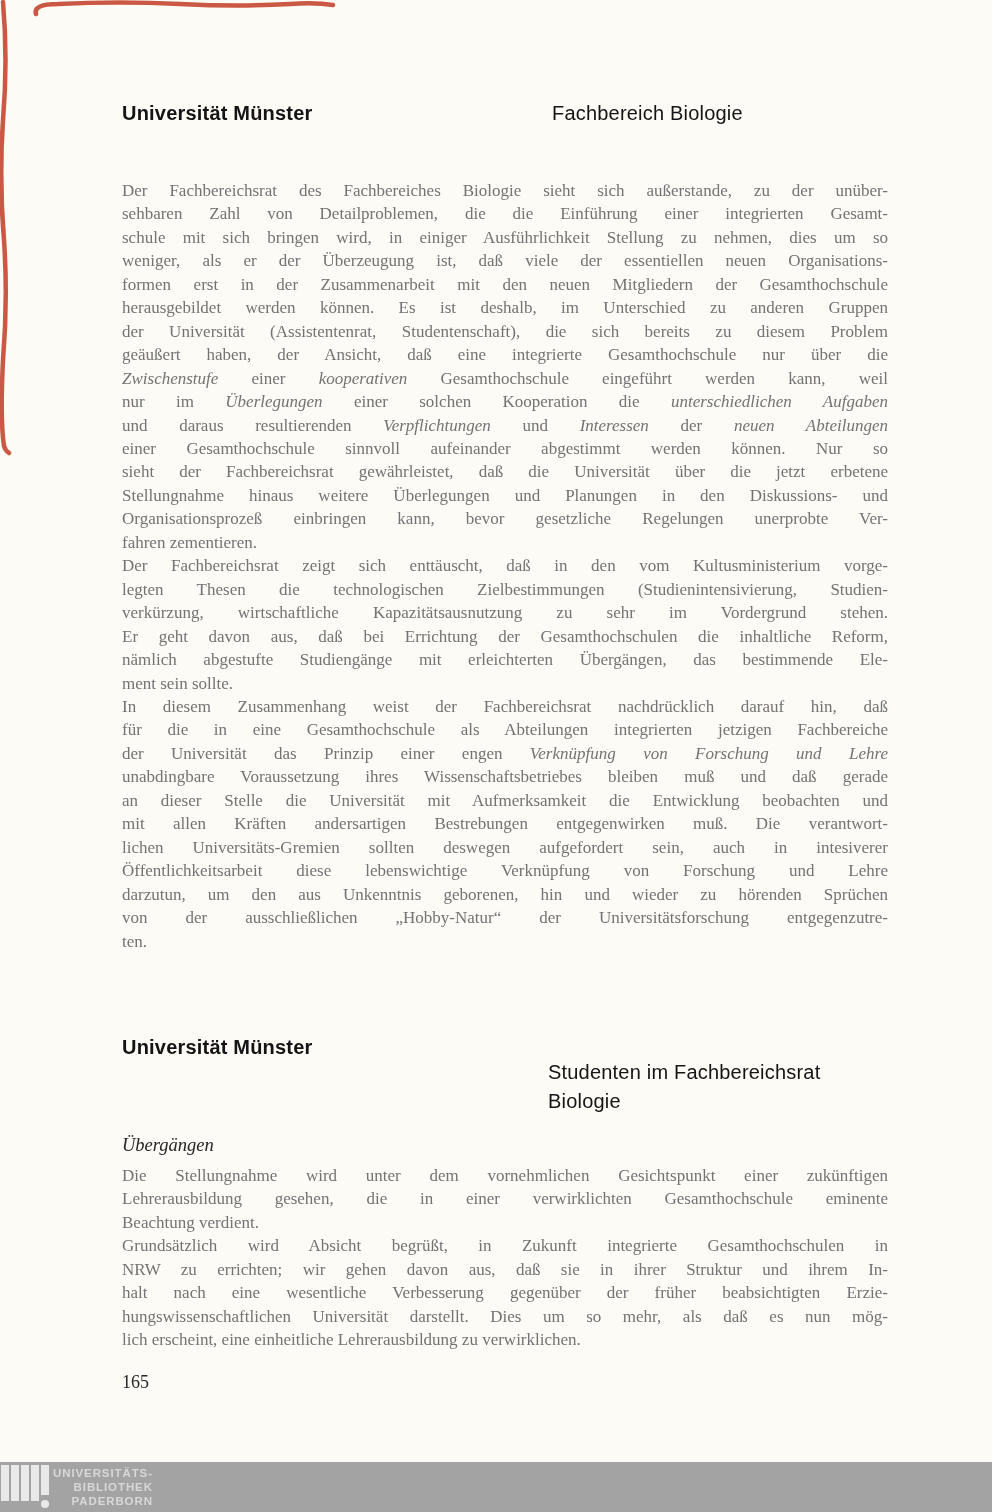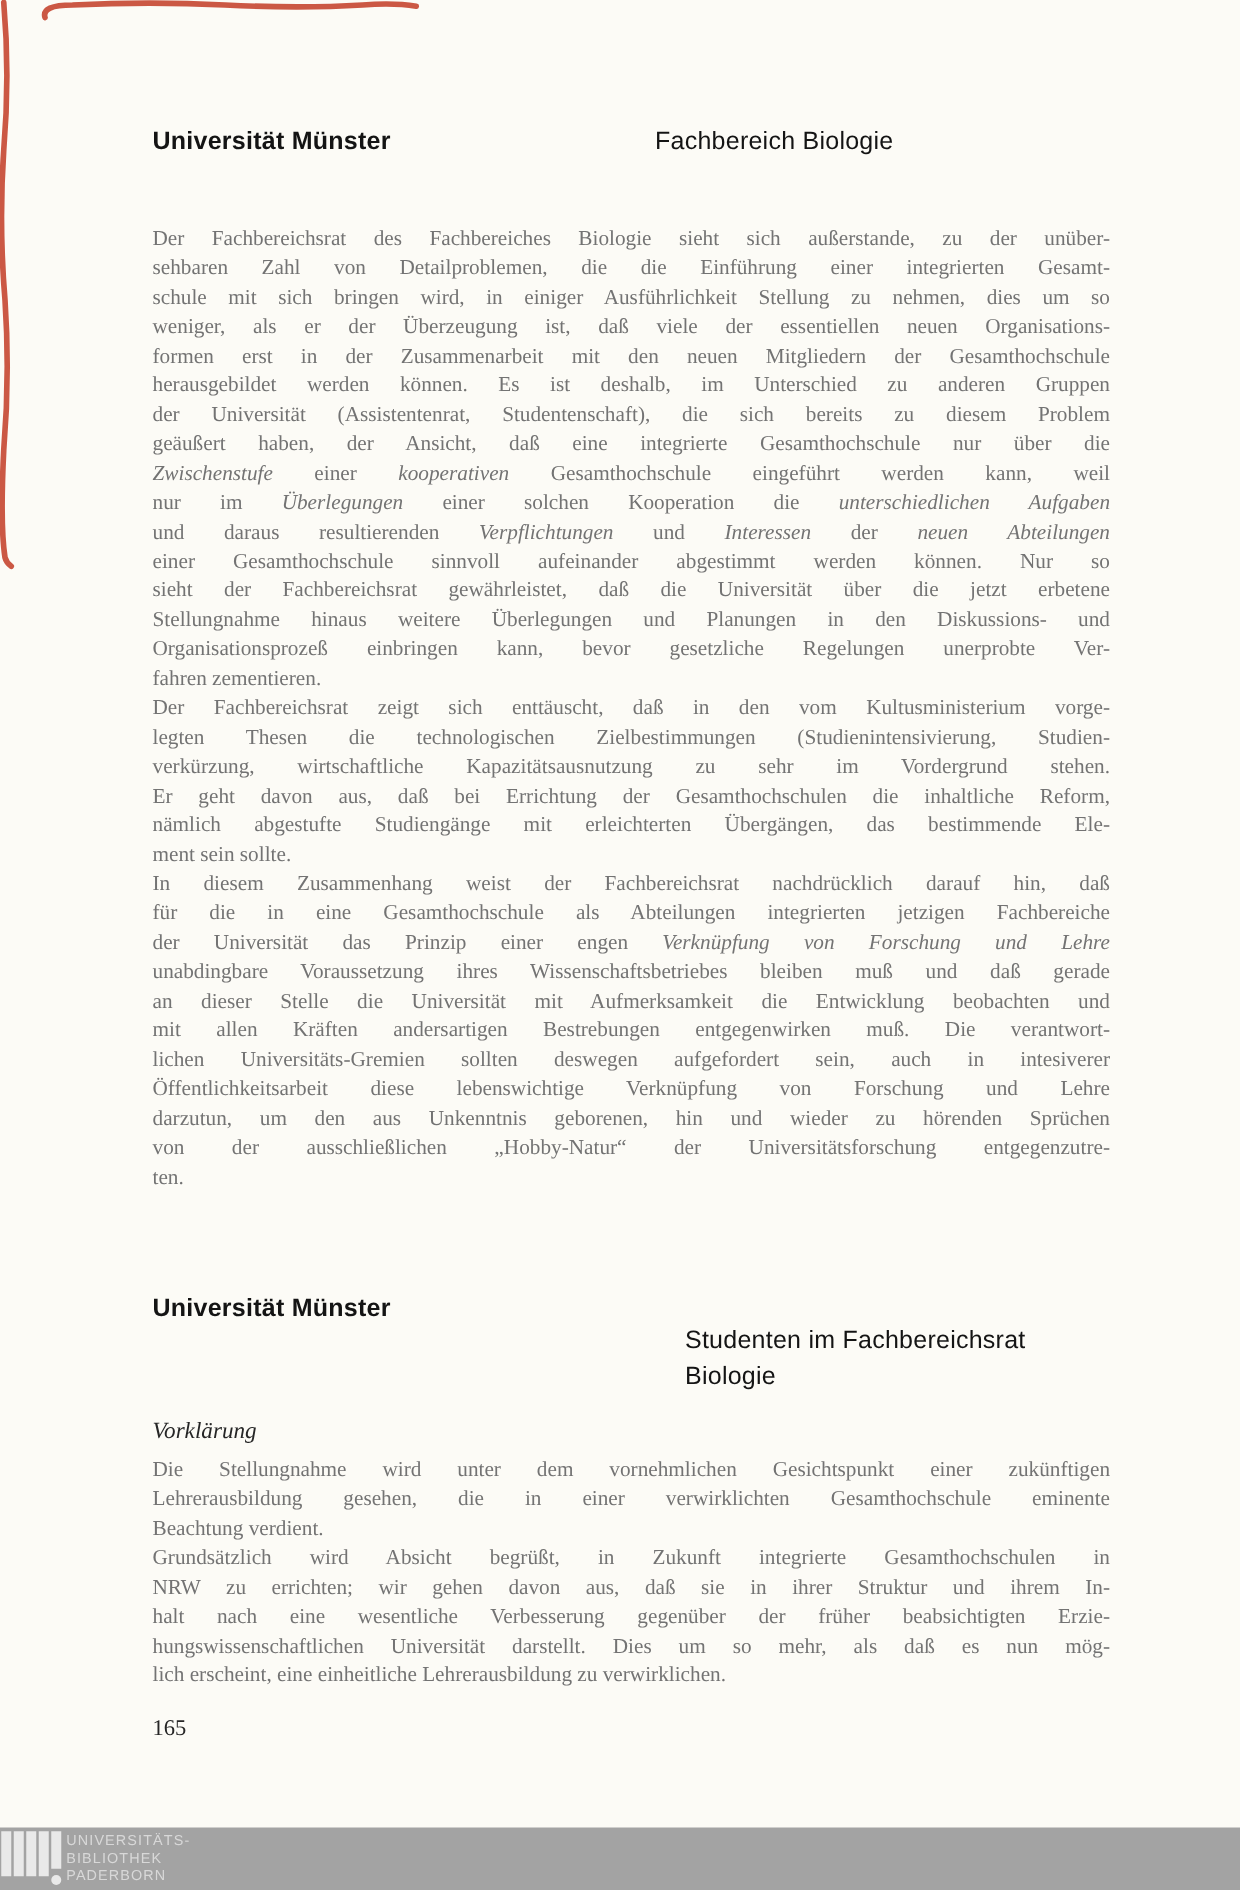--- a/index.html
+++ b/index.html
@@ -56,40 +56,41 @@
     width: 1000px;
     height: 50px;
     background: #a3a3a3;
   }
   .footer-logo { position: absolute; left: 0; top: 0; }
   .footer-text {
     position: absolute;
     left: 53px;
     top: 4px;
     font-family: "Liberation Sans", sans-serif;
-    font-weight: normal;
+    font-weight: bold;
     font-size: 11.5px;
     line-height: 14.2px;
     letter-spacing: 0.9px;
     color: #d8d8d8;
+    text-align: right;
   }
   .red-marks {
     position: absolute;
     left: 0; top: 0;
     width: 1000px; height: 1512px;
     pointer-events: none;
   }
 </style>
 </head>
 <body>
 
 <div class="page">
 
   <div class="heading bold" style="left:122px; top:99px;">Universität Münster</div>
-  <div class="heading" style="left:524px; top:99px;">Fachbereich Biologie</div>
+  <div class="heading" style="left:552px; top:99px;">Fachbereich Biologie</div>
 
   <div class="body-text" style="top:179px;">
       <div class="line">Der Fachbereichsrat des Fachbereiches Biologie sieht sich außerstande, zu der unüber-</div>
       <div class="line">sehbaren Zahl von Detailproblemen, die die Einführung einer integrierten Gesamt-</div>
       <div class="line">schule mit sich bringen wird, in einiger Ausführlichkeit Stellung zu nehmen, dies um so</div>
       <div class="line">weniger, als er der Überzeugung ist, daß viele der essentiellen neuen Organisations-</div>
       <div class="line">formen erst in der Zusammenarbeit mit den neuen Mitgliedern der Gesamthochschule</div>
       <div class="line">herausgebildet werden können. Es ist deshalb, im Unterschied zu anderen Gruppen</div>
       <div class="line">der Universität (Assistentenrat, Studentenschaft), die sich bereits zu diesem Problem</div>
       <div class="line">geäußert haben, der Ansicht, daß eine integrierte Gesamthochschule nur über die</div>
@@ -119,21 +120,21 @@
       <div class="line">von der ausschließlichen „Hobby-Natur“ der Universitätsforschung entgegenzutre-</div>
       <div class="line last">ten.</div>
     </div>
 
   <div class="heading bold" style="left:122px; top:1033px;">Universität Münster</div>
   <div class="heading two-line" style="left:548px; top:1033px;margin-top:25px;">
     <div>Studenten im Fachbereichsrat</div>
     <div>Biologie</div>
   </div>
 
-  <div class="subheading" style="top:1135px;">Vorklärung</div>
+  <div class="subheading" style="top:1135px;">Übergängen</div>
 
   <div class="body-text" style="top:1164px;">
       <div class="line">Die Stellungnahme wird unter dem vornehmlichen Gesichtspunkt einer zukünftigen</div>
       <div class="line">Lehrerausbildung gesehen, die in einer verwirklichten Gesamthochschule eminente</div>
       <div class="line last">Beachtung verdient.</div>
       <div class="line">Grundsätzlich wird Absicht begrüßt, in Zukunft integrierte Gesamthochschulen in</div>
       <div class="line">NRW zu errichten; wir gehen davon aus, daß sie in ihrer Struktur und ihrem In-</div>
       <div class="line">halt nach eine wesentliche Verbesserung gegenüber der früher beabsichtigten Erzie-</div>
       <div class="line">hungswissenschaftlichen Universität darstellt. Dies um so mehr, als daß es nun mög-</div>
       <div class="line last">lich erscheint, eine einheitliche Lehrerausbildung zu verwirklichen.</div>

